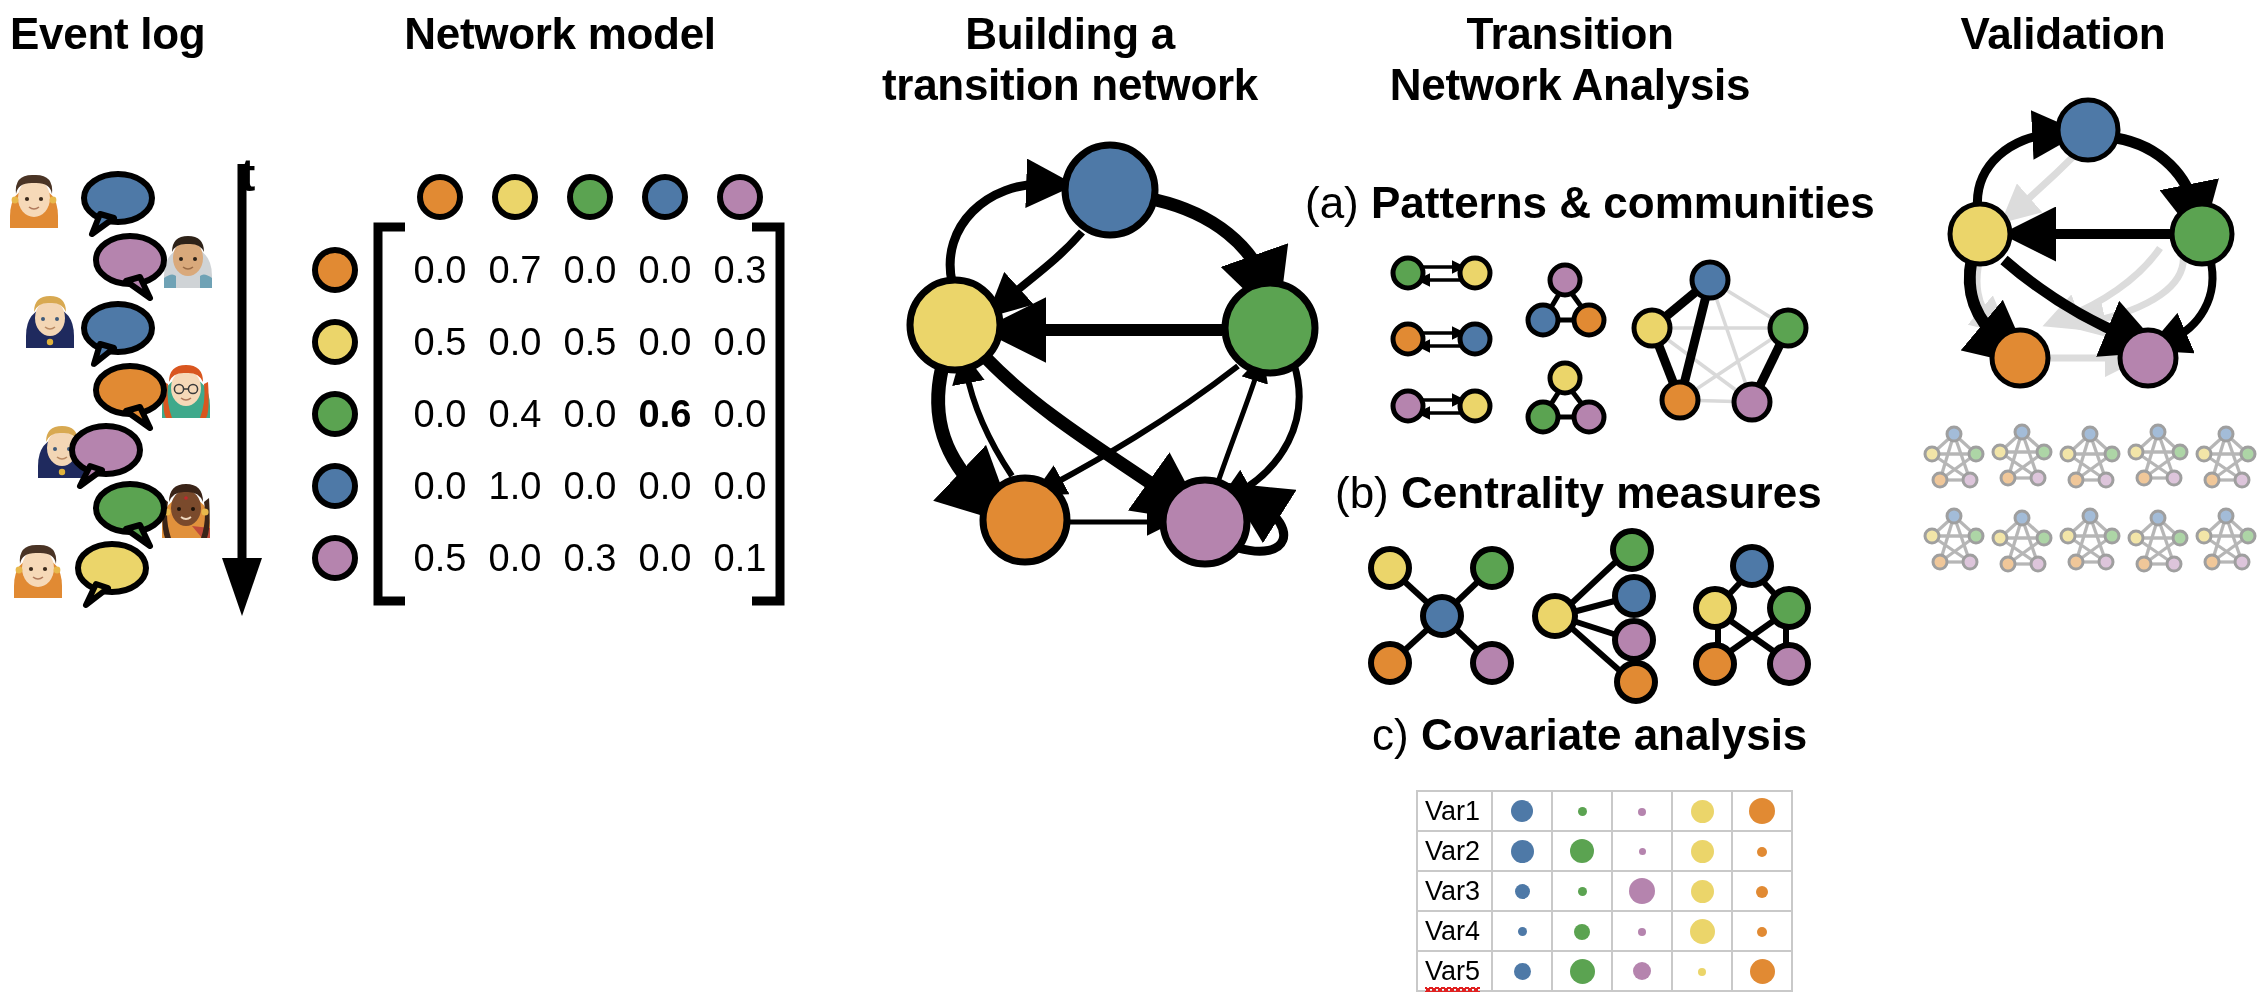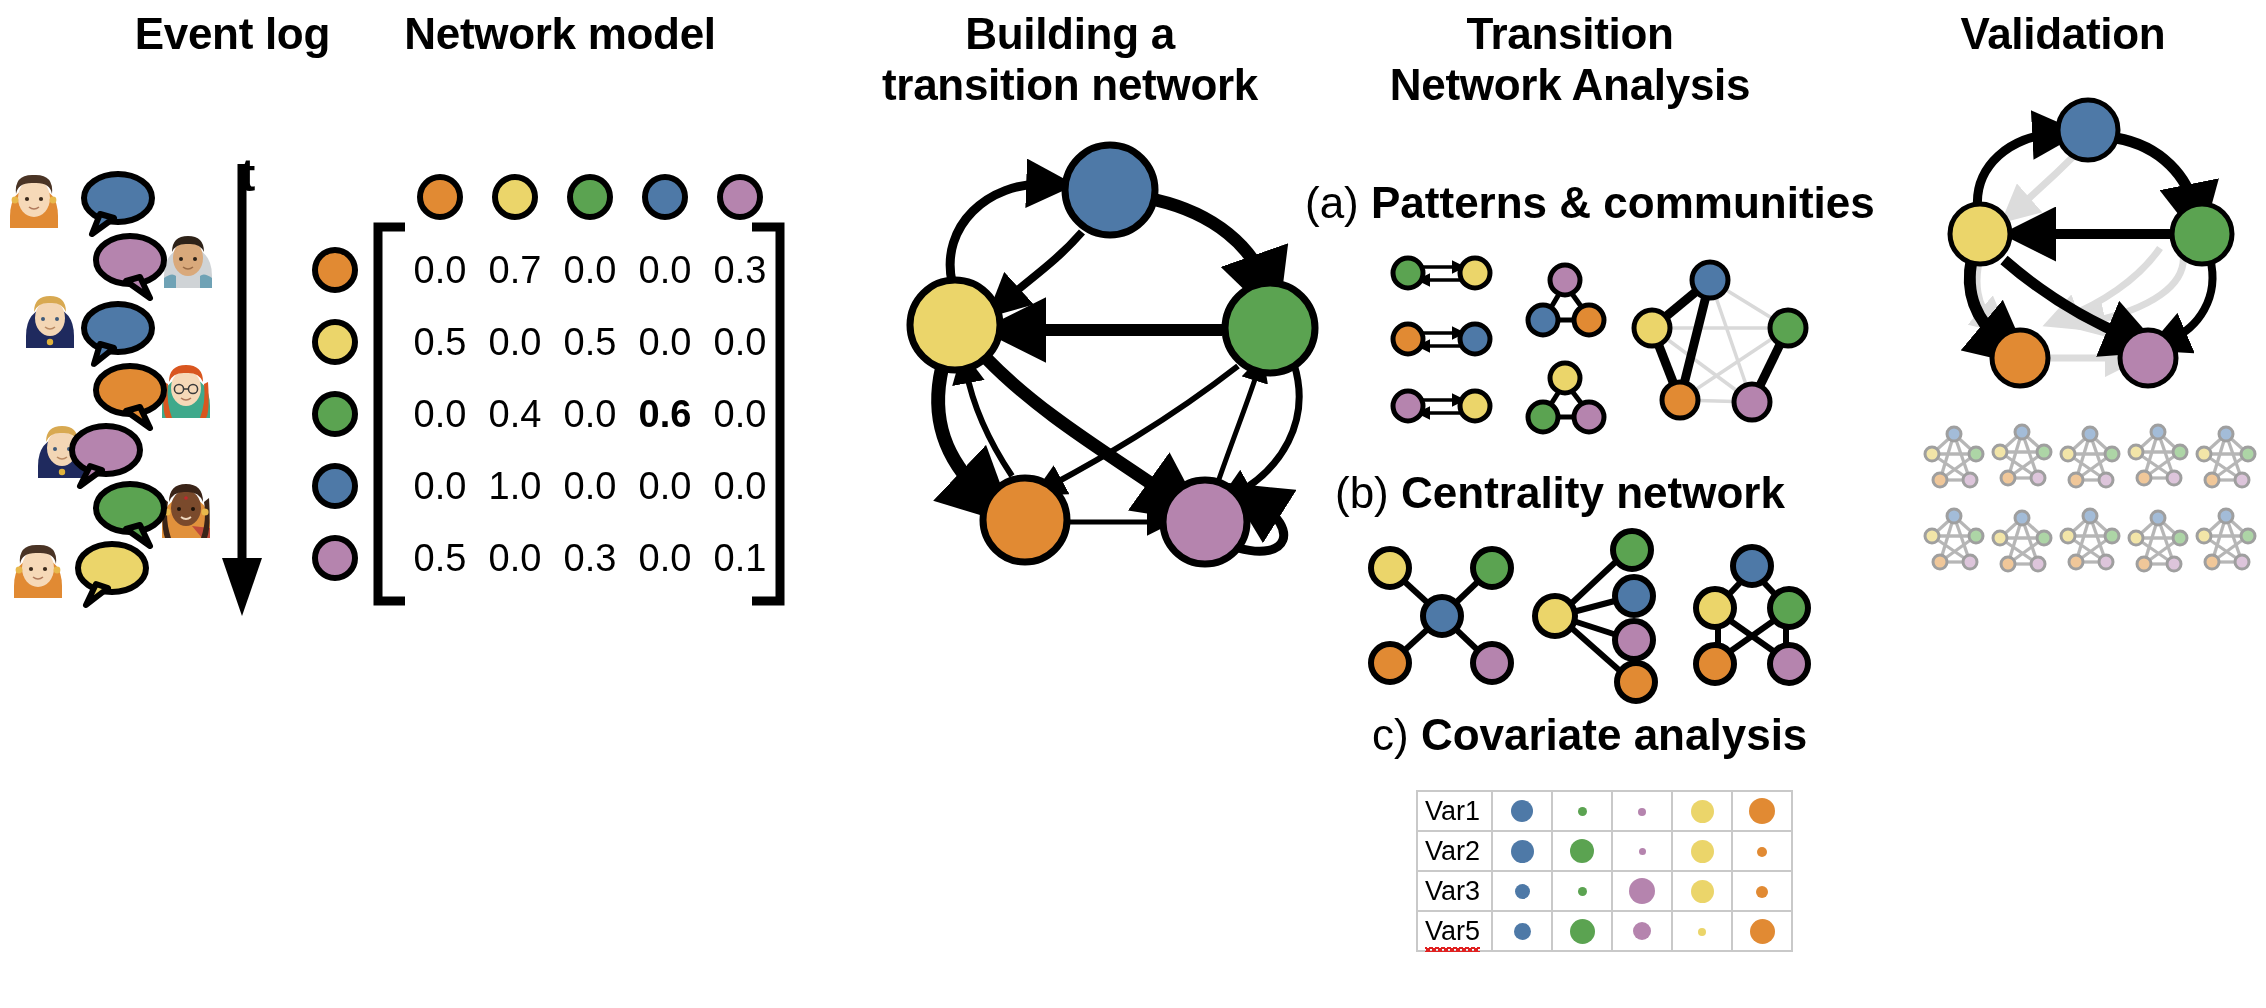--- a/index.html
+++ b/index.html
@@ -49,21 +49,21 @@
 
   
   .matrix-val{
     position:absolute;font-size:38px;font-family:"Liberation Sans", sans-serif;
     text-align:center;width:80px;
   }
 </style>
 </head>
 <body>
 
-<div class="col-title" style="left:0px;top:8px;width:320px;text-align:right;padding-left:10px;">
+<div class="col-title" style="left:0px;top:8px;width:320px;text-align:left;padding-left:10px;">
   <span>Event log</span>
 </div>
 
 <div class="col-title" style="left:350px;top:8px;width:420px;">
   <div>Network model</div>
 </div>
 
 <div class="col-title" style="left:840px;top:8px;width:460px;">
   <div>Building a</div>
   <div>transition network</div>
@@ -382,21 +382,21 @@
       <circle cx="272" cy="88" r="18" fill="#EBD56A" stroke="#000" stroke-width="5"></circle>
       <circle cx="408" cy="88" r="18" fill="#5BA351" stroke="#000" stroke-width="5"></circle>
       <circle cx="300" cy="160" r="18" fill="#E18A33" stroke="#000" stroke-width="5"></circle>
       <circle cx="372" cy="162" r="18" fill="#B584AE" stroke="#000" stroke-width="5"></circle>
     </g>
   </svg>
 </div>
 
 <div class="sub-head" style="left:1335px;top:468px;">
   <span>(b)</span>
-  <b>Centrality network</b>
+  <b>Centrality measures</b>
 </div>
 
 <div class="abs" style="left:1340px;top:530px;width:490px;height:170px;">
   <svg width="490" height="170" viewBox="0 0 490 170">
 
     <g>
       <g stroke="#000" stroke-width="6" fill="none">
         <path d="M54,42 L102,86"></path>
           <path d="M148,42 L102,86"></path>
         <path d="M54,130 L102,86"></path>
@@ -466,20 +466,28 @@
     </tr>
     <tr>
       <td class="lbl">Var3</td>
       <td class="cell"><span class="dot" style="width:15px;height:15px;background:#4E79A7"></span></td>
       <td class="cell"><span class="dot" style="width:9px;height:9px;background:#5BA351"></span></td>
       <td class="cell"><span class="dot" style="width:26px;height:26px;background:#B584AE"></span></td>
       <td class="cell"><span class="dot" style="width:23px;height:23px;background:#EBD56A"></span></td>
       <td class="cell"><span class="dot" style="width:12px;height:12px;background:#E18A33"></span></td>
     </tr>
     <tr>
+      <td class="lbl">Var4</td>
+      <td class="cell"><span class="dot" style="width:9px;height:9px;background:#4E79A7"></span></td>
+      <td class="cell"><span class="dot" style="width:16px;height:16px;background:#5BA351"></span></td>
+      <td class="cell"><span class="dot" style="width:8px;height:8px;background:#B584AE"></span></td>
+      <td class="cell"><span class="dot" style="width:25px;height:25px;background:#EBD56A"></span></td>
+      <td class="cell"><span class="dot" style="width:10px;height:10px;background:#E18A33"></span></td>
+    </tr>
+    <tr>
       <td class="lbl">
         <span class="squiggle">Var5</span>
       </td>
       <td class="cell"><span class="dot" style="width:17px;height:17px;background:#4E79A7"></span></td>
       <td class="cell"><span class="dot" style="width:25px;height:25px;background:#5BA351"></span></td>
       <td class="cell"><span class="dot" style="width:18px;height:18px;background:#B584AE"></span></td>
       <td class="cell"><span class="dot" style="width:8px;height:8px;background:#EBD56A"></span></td>
       <td class="cell"><span class="dot" style="width:25px;height:25px;background:#E18A33"></span></td>
     </tr>
   </tbody>

